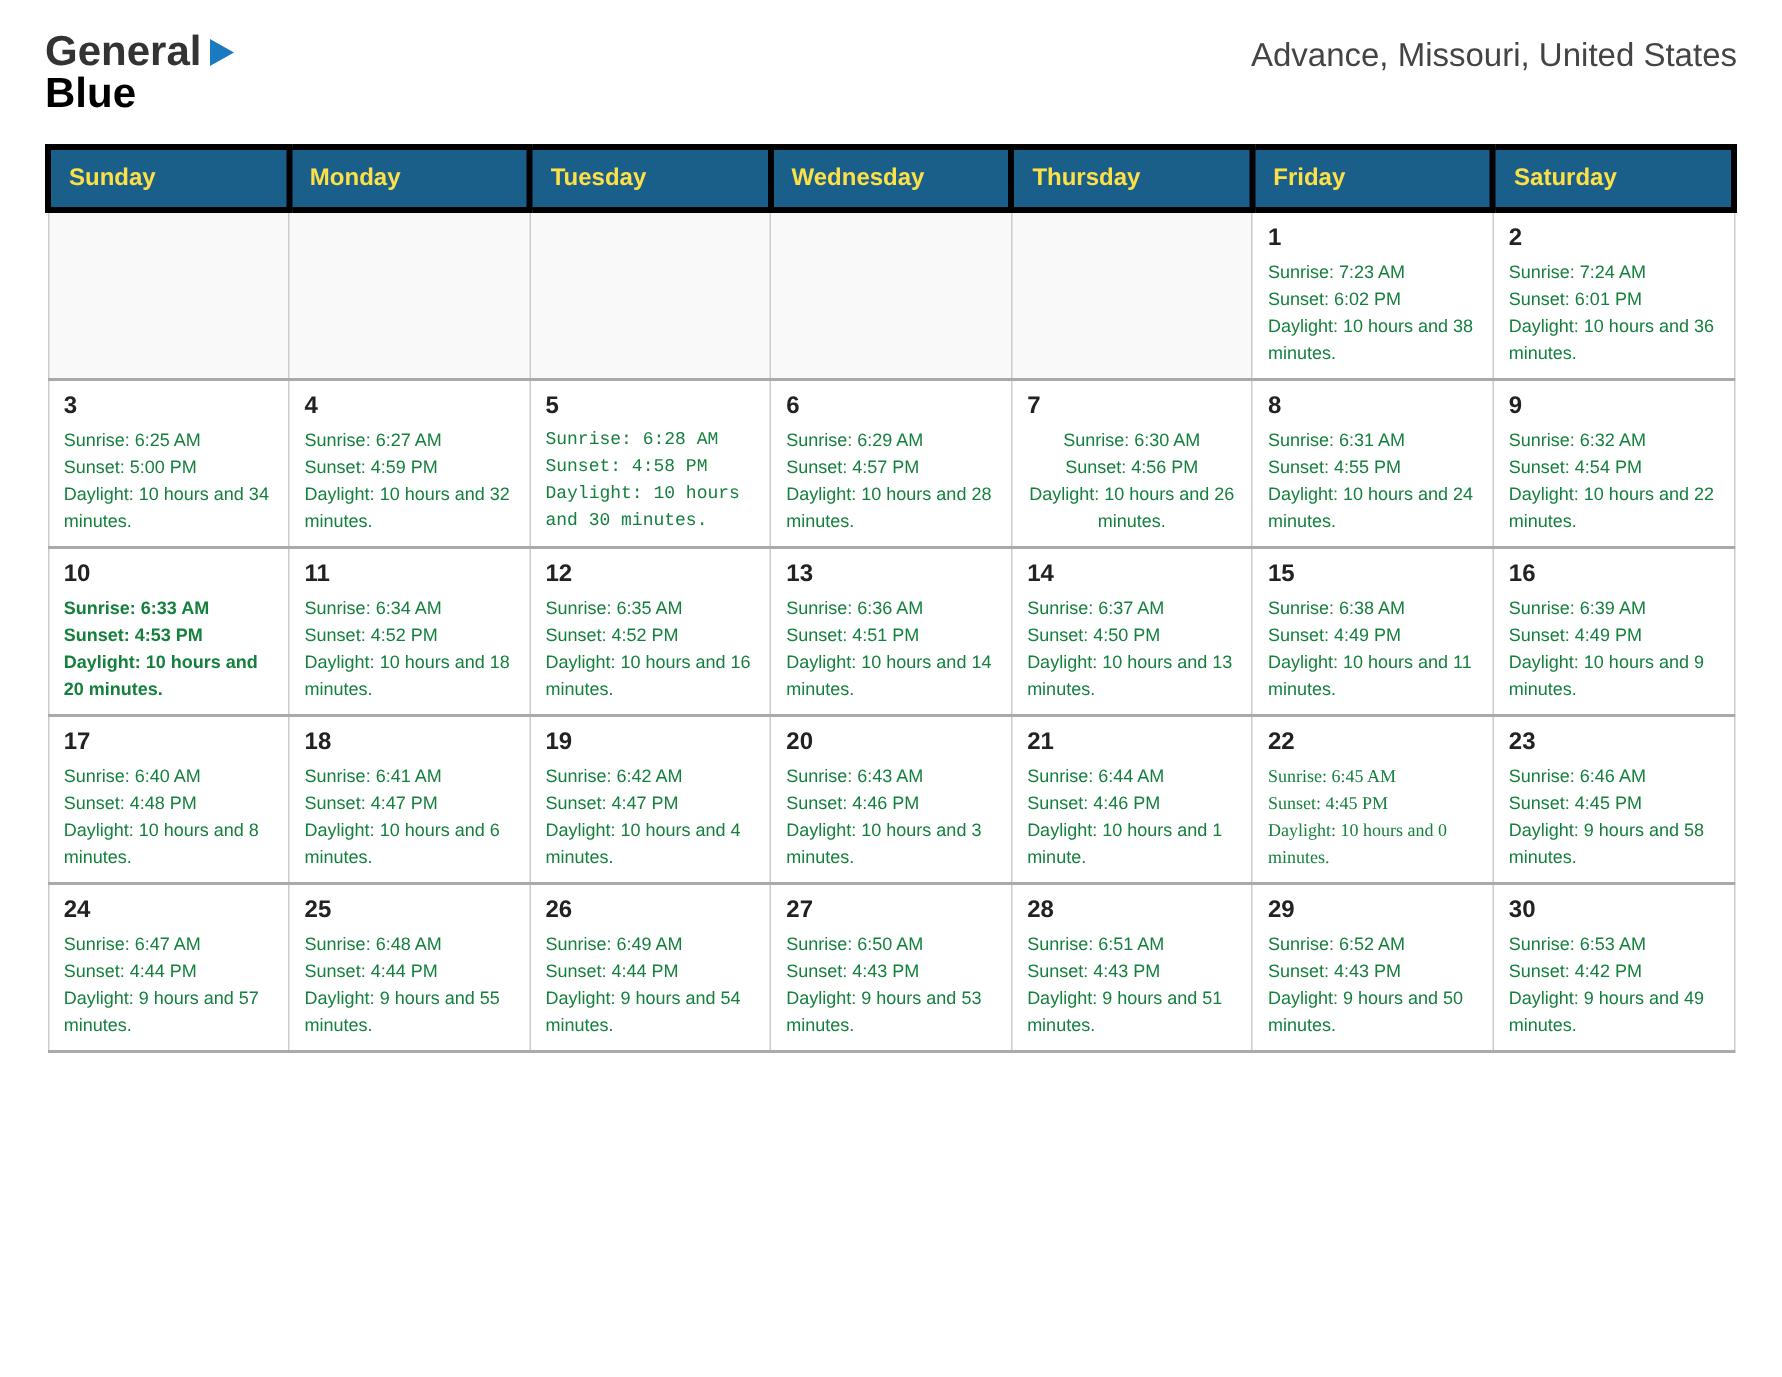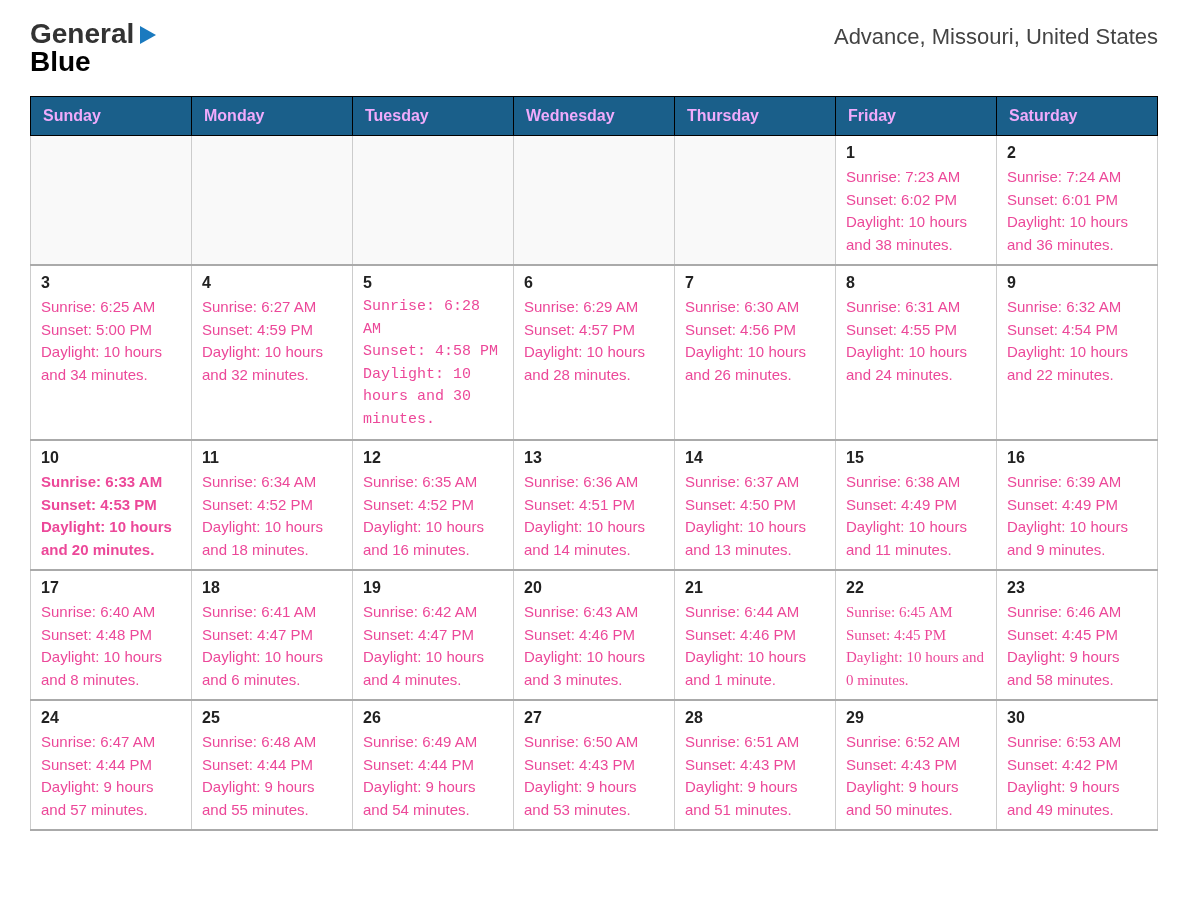--- a/index.html
+++ b/index.html
@@ -48,26 +48,26 @@
       font-size: 22px;
       color: #444;
       margin-top: 4px;
     }
     table {
       width: 100%;
       border-collapse: collapse;
     }
     thead tr th {
       background-color: #1a5f8a;
-      color: #f0abfc;
+      color: #fde047;
       font-size: 16px;
       font-weight: bold;
       padding: 10px 12px;
       text-align: left;
-      border: 1px solid #000000;
+      border: 4px solid #000000;
     }
     tbody tr td {
       vertical-align: top;
       padding: 8px 10px;
       border: 1px solid #ccc;
       font-size: 13px;
       color: #333;
       width: 14.28%;
       min-height: 90px;
     }
@@ -75,22 +75,22 @@
       border-bottom: 2px solid #aaa;
     }
     .day-number {
       font-size: 16px;
       font-weight: bold;
       color: #222;
       display: block;
       margin-bottom: 4px;
     }
     .day-info {
-      font-size: 15px;
-      color: #ec4899;
+      font-size: 12px;
+      color: #15803d;
       line-height: 1.5;
     }
     td.empty {
       background: #f9f9f9;
     }
   </style>
 </head>
 <body>
 
 <div class="header">
@@ -160,21 +160,21 @@
 Daylight: 10 hours and 30 minutes.</div>
         </td>
         <td>
           <span class="day-number">6</span>
           <div class="day-info" style="white-space: pre-line;">Sunrise: 6:29 AM
 Sunset: 4:57 PM
 Daylight: 10 hours and 28 minutes.</div>
         </td>
         <td>
           <span class="day-number">7</span>
-          <div class="day-info" style="white-space: pre-line;">Sunrise: 6:30 AM
+          <div class="day-info" style="white-space: pre-line; text-align: center;">Sunrise: 6:30 AM
 Sunset: 4:56 PM
 Daylight: 10 hours and 26 minutes.</div>
         </td>
         <td>
           <span class="day-number">8</span>
           <div class="day-info" style="white-space: pre-line;">Sunrise: 6:31 AM
 Sunset: 4:55 PM
 Daylight: 10 hours and 24 minutes.</div>
         </td>
         <td>

